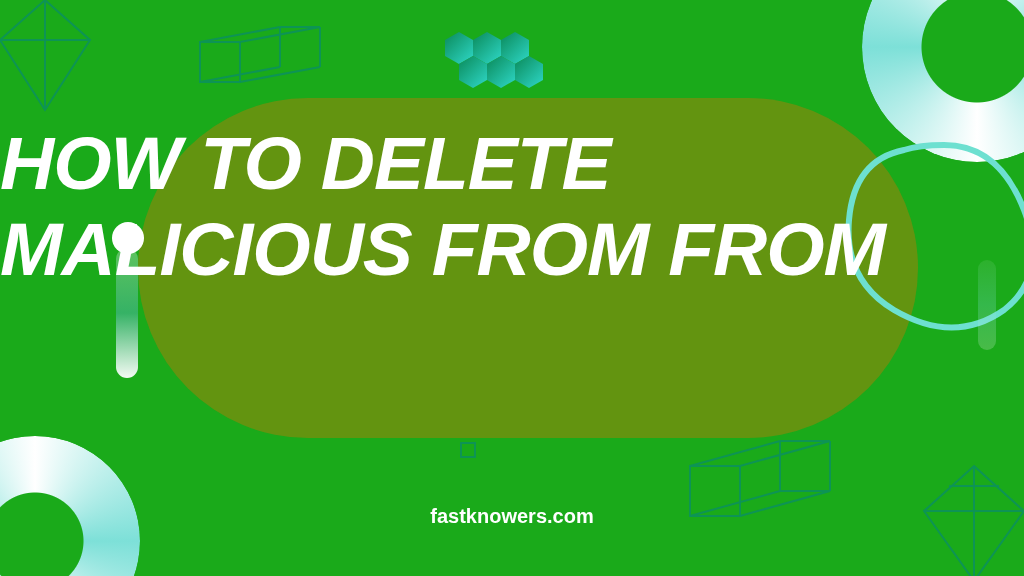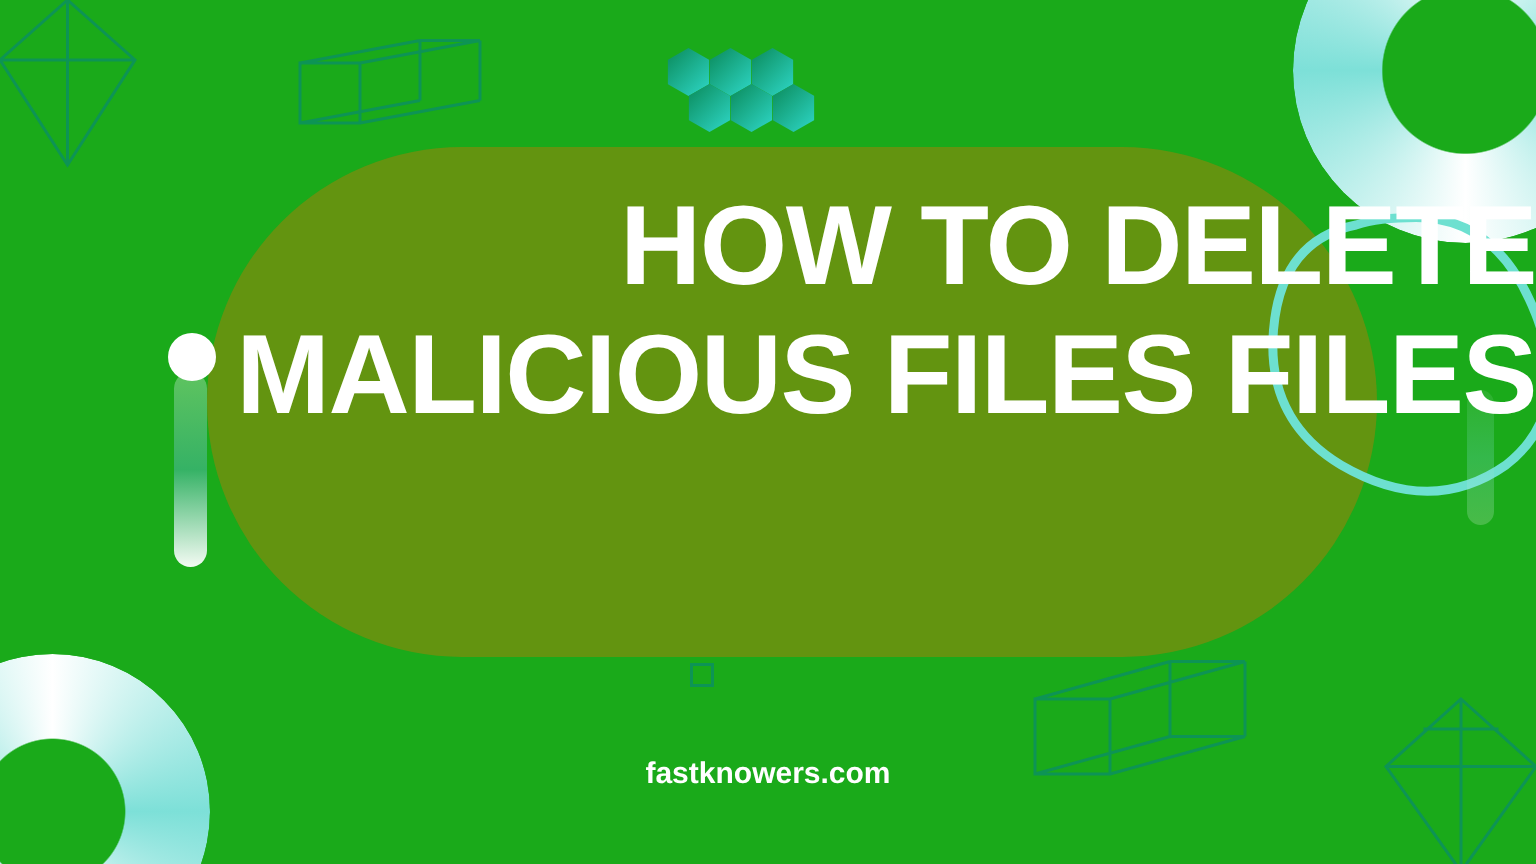--- a/index.html
+++ b/index.html
@@ -24,27 +24,28 @@
       left: 138px;
       top: 98px;
       background: rgba(160, 130, 10, 0.55);
       border-radius: 170px;
     }
     
     .main-title {
       position: absolute;
       width: 100%;
       top: 120px;
-      text-align: right;
+      text-align: left;
       color: #ffffff;
       font-size: 75px;
       font-weight: 900;
       line-height: 1.15;
       letter-spacing: -1px;
       z-index: 10;
+      font-style: italic;
     }
     
     .footer-text {
       position: absolute;
       width: 100%;
       bottom: 48px;
       text-align: center;
       color: #ffffff;
       font-size: 20px;
       font-weight: bold;
@@ -198,16 +199,16 @@
   <path d="M 80 20 Q 30 30 25 90 Q 20 150 70 180 Q 130 215 180 180 Q 225 145 200 80 Q 175 15 120 15 Q 95 15 80 20 Z" stroke="#6de0d0" stroke-width="6" fill="none"></path>
 </svg>
 
 <div class="circle-left"></div>
 <div class="gradient-bar-left"></div>
 <div class="gradient-bar-right"></div>
 <div class="tiny-square"></div>
 
 <h1 class="main-title">
   <span>HOW TO DELETE</span><br>
-  <span>MALICIOUS FILES FILES</span><br>
+  <span>MALICIOUS FROM FROM</span><br>
 </h1>
 
 <div class="footer-text">fastknowers.com</div>
 
 </body></html>

